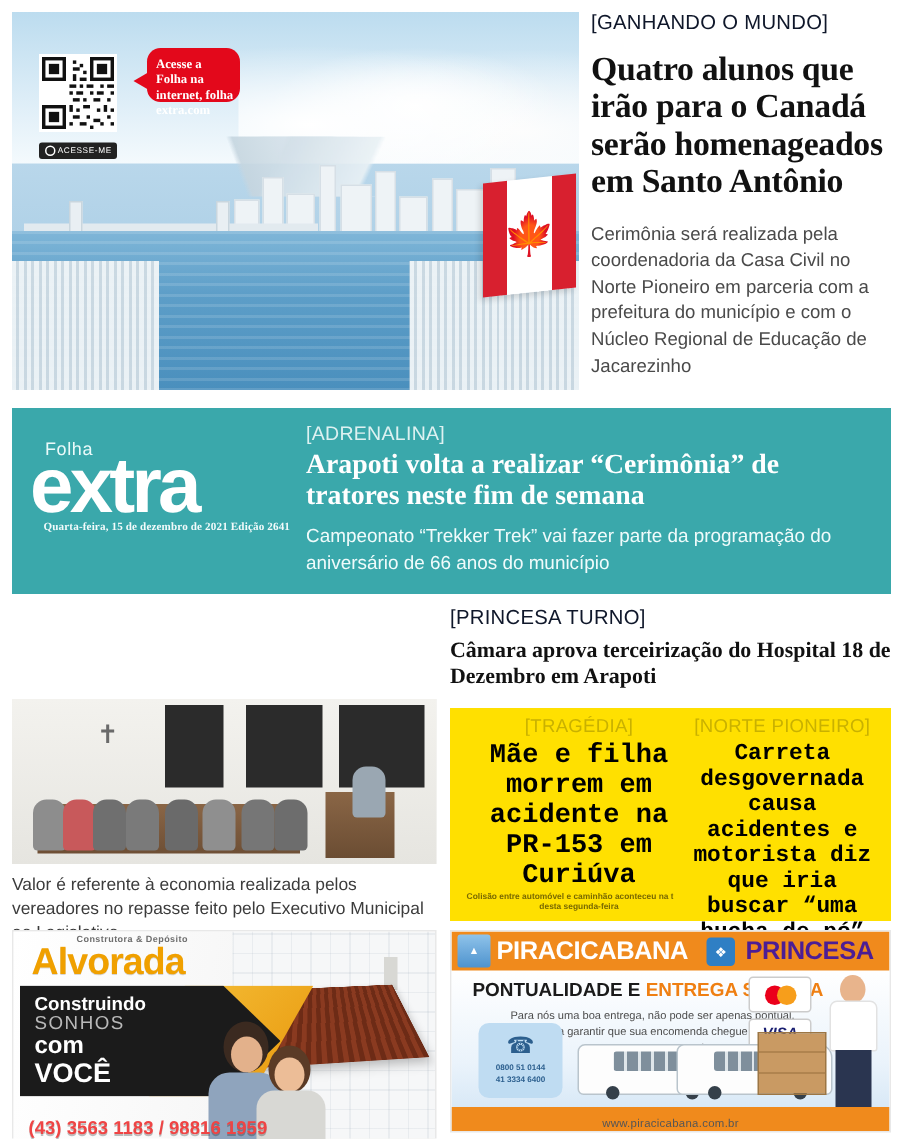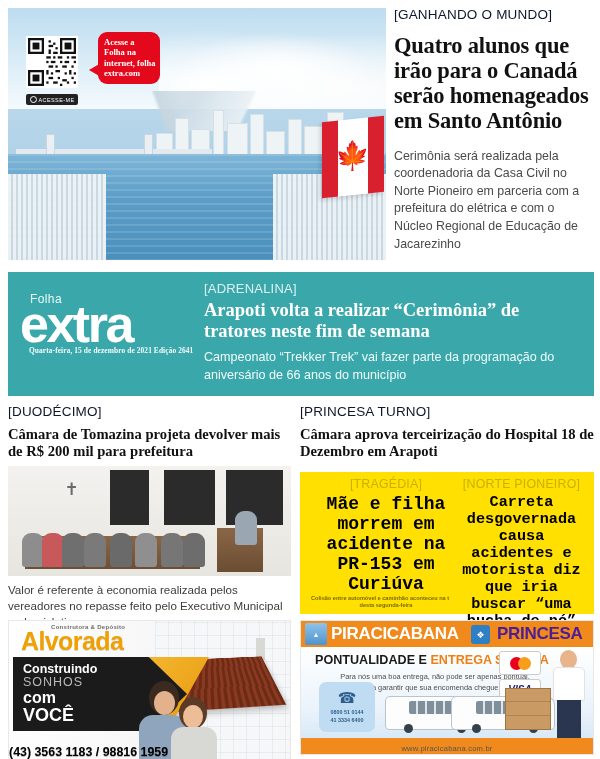--- a/index.html
+++ b/index.html
@@ -99,21 +99,21 @@
   }
   .qr-label {
     margin-top:2px; width:52px; height:11px; background:#222; border-radius:2px;
     color:#fff; font-size:5.5px; letter-spacing:.4px;
     display:flex; align-items:center; justify-content:center; gap:2px;
   }
   .qr-label .dot {
     width:7px;height:7px;border-radius:50%;border:1px solid #fff;display:inline-block;
   }
   .balloon {
-    position:absolute; left:90px; top:24px; width:62px; height:52px;
+    position:absolute; left:90px; top:24px; width:62px; height:36px;
     background:#e3081b; border-radius:9px;
     color:#fff; font-family:"Liberation Serif", serif; font-weight:bold;
     font-size:8.5px; line-height:1.22; padding:5px 4px 4px 6px;
   }
   .balloon::after{
     content:""; position:absolute; left:-9px; bottom:7px;
     border-width:7px 12px 7px 0; border-style:solid;
     border-color: transparent #e3081b transparent transparent;
   }
 
@@ -271,22 +271,22 @@
     font-family:"Liberation Sans", sans-serif; line-height:1.06;
   }
   .alv-l1{ font-size:12.5px; font-weight:bold; }
   .alv-l2{ font-size:12.5px; color:#b9b9b9; letter-spacing:1px; }
   .alv-l3{ font-size:16px; font-weight:bold; }
   .alv-l4{ font-size:18px; font-weight:bold; }
   .alv-couple{
     position:absolute; left:118px; bottom:0; width:118px; height:104px;
   }
   .alv-phone{
-    position:absolute; left:0; bottom:20px; z-index:4;
-    font-size:12.4px; font-weight:bold; color:#000000;
+    position:absolute; left:10px; bottom:20px; z-index:4;
+    font-size:12.4px; font-weight:bold; color:#ef4444;
     text-shadow:0 1px 0 rgba(0,0,0,.25);
   }
   .alv-addr{
     position:absolute; left:10px; bottom:10px; z-index:4;
     font-size:8.2px; font-weight:bold; color:#262626;
   }
   .alv-note{
     position:absolute; left:10px; bottom:3px; z-index:4;
     font-size:4.6px; color:#555;
   }
@@ -483,40 +483,36 @@
     </div>
 
     <div class="balloon">
       <span>Acesse a Folha na internet, folha extra.com</span>
     </div>
   </div>
 
   <div class="lead">
     <div class="kicker">[GANHANDO O MUNDO]</div>
     <h1>Quatro alunos que irão para o Canadá serão homenageados em Santo Antônio</h1>
-    <div class="deck sans-deck">Cerimônia será realizada pela coordenadoria da Casa Civil no Norte Pioneiro em parceria com a prefeitura do elétrica e com o Núcleo Regional de Educação de Jacarezinho</div>
+    <div class="deck sans-deck">Cerimônia será realizada pela coordenadoria da Casa Civil no Norte Pioneiro em parceria com a prefeitura do município e com o Núcleo Regional de Educação de Jacarezinho</div>
   </div>
 
   <div class="teal-band">
     <div class="logo-box">
       <div class="logo-folha">Folha</div>
       <div class="logo-extra">extra</div>
       <div class="logo-date">Quarta-feira, 15 de dezembro de 2021 Edição 2641</div>
     </div>
     <div class="teal-story">
       <div class="kicker">[ADRENALINA]</div>
       <h2>Arapoti volta a realizar “Cerimônia” de tratores neste fim de semana</h2>
       <div class="deck">Campeonato “Trekker Trek” vai fazer parte da programação do aniversário de 66 anos do município</div>
     </div>
   </div>
 
-  <div class="col-left">
-    <div class="kicker">[DUODÉCIMO]</div>
-    <div class="col-head">Câmara de Tomazina projeta devolver mais de R$ 200 mil para prefeitura</div>
-  </div>
 
   <div class="col-right">
     <div class="kicker">[PRINCESA TURNO]</div>
     <div class="col-head">Câmara aprova terceirização do Hospital 18 de Dezembro em Arapoti</div>
   </div>
 
   <div class="council-photo">
     <div class="cp-wall"></div>
     <div class="cp-dark" style="left:36%;width:14%"></div>
     <div class="cp-dark" style="left:55%;width:18%"></div>

